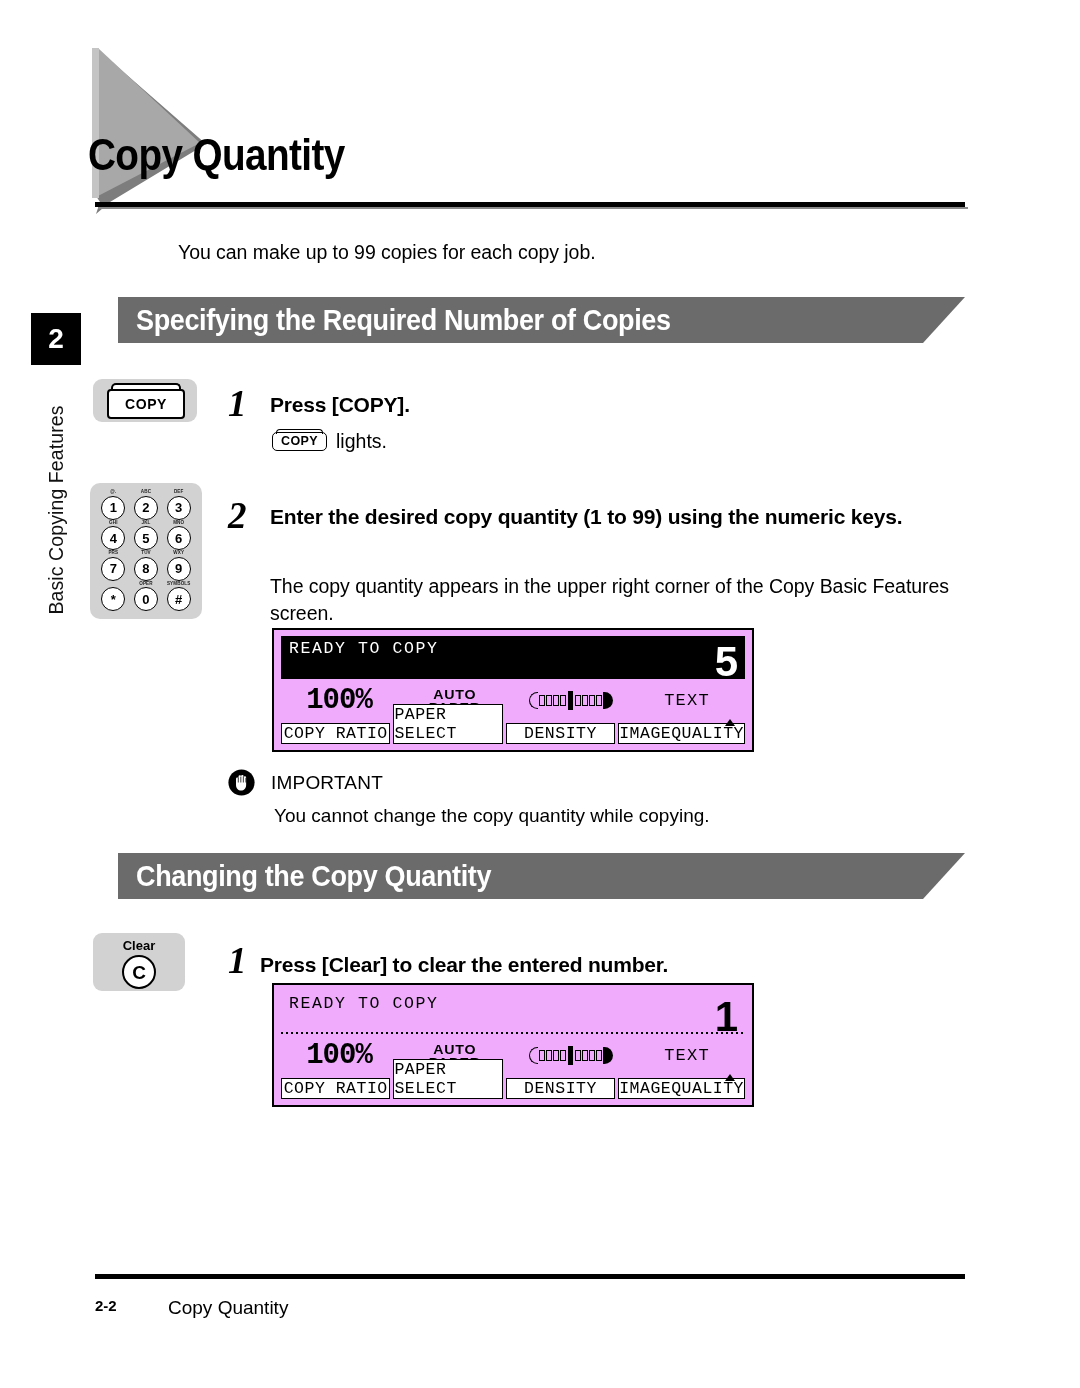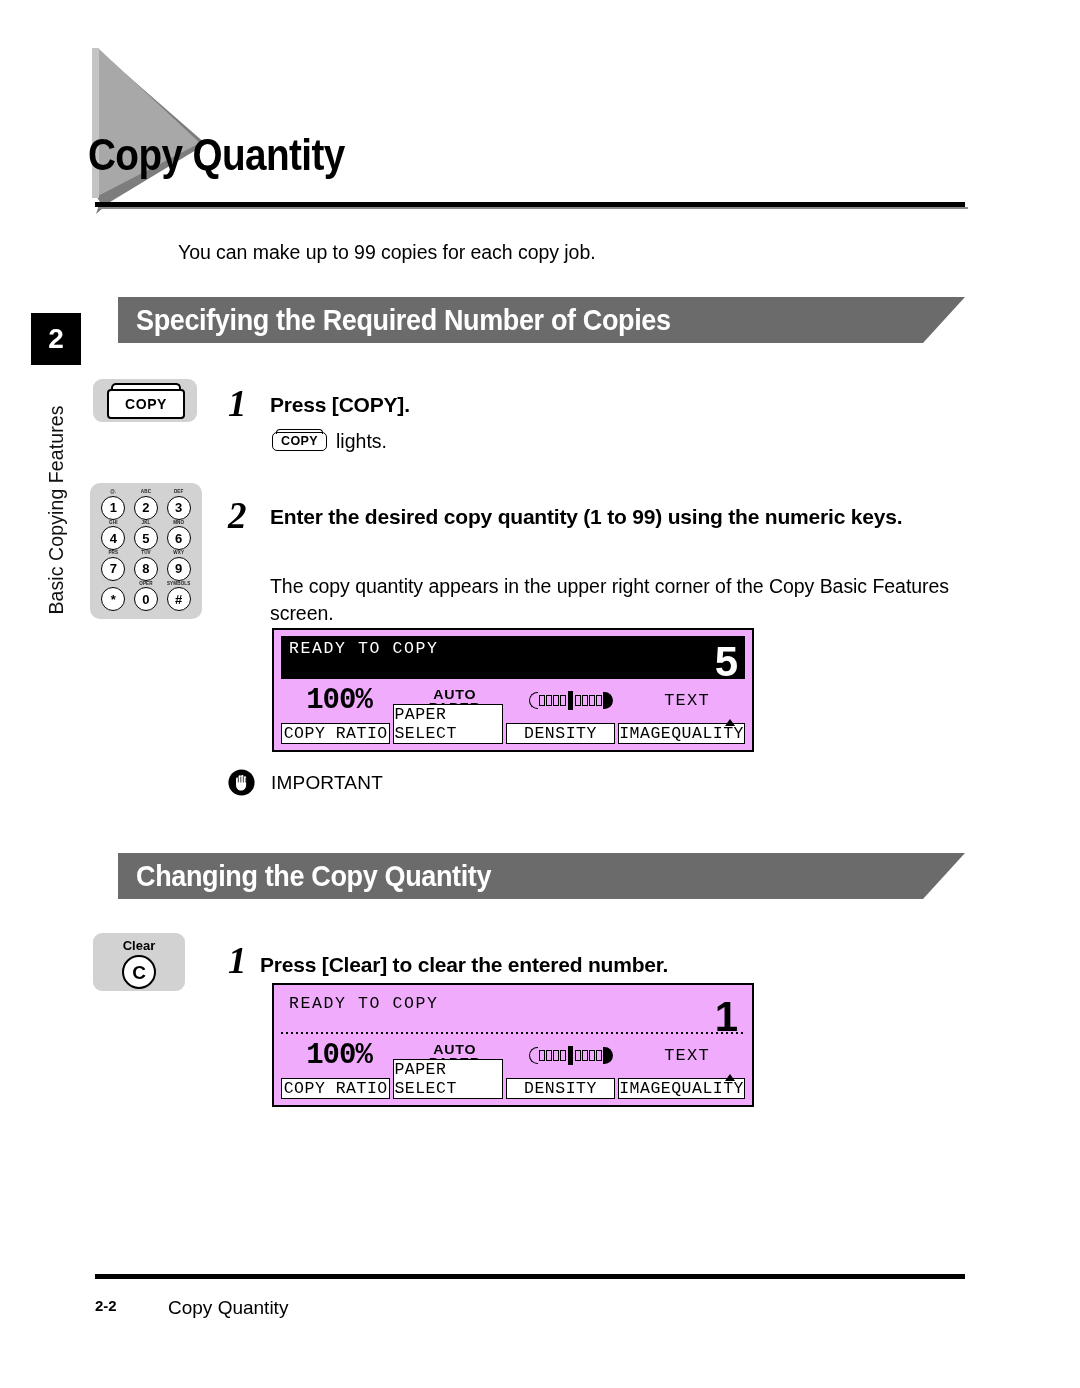--- a/index.html
+++ b/index.html
@@ -595,20 +595,21 @@
 
 <div id="important-note">
   <div class="note-head">
     <svg class="hand-icon" viewBox="0 0 32 32" xmlns="http://www.w3.org/2000/svg">
       <circle cx="16" cy="16" r="15.5" fill="#000"></circle>
       <path d="M9.5 17.5 V11.5 a1.5 1.5 0 0 1 3 0 V9 a1.5 1.5 0 0 1 3 0 V8.5 a1.5 1.5 0 0 1 3 0 V10 a1.5 1.5 0 0 1 3 0 V19 c0 4.2-2.6 6.5-6 6.5 c-3.4 0-6-2.3-6-6.5 z" fill="#fff"></path>
       <path d="M12.2 10.6 v5.4 M15.2 9 v7 M18.2 8.8 v7.2 M21.2 10.4 v5.6" stroke="#000" stroke-width="0.9" fill="none"></path>
     </svg>
     <span class="note-title">IMPORTANT</span>
   </div>
+  <div class="note-body">You cannot change the copy quantity while copying.</div>
 </div>
 
 <div class="section-bar" id="section-bar-2">
   <div class="bar-shape"></div>
   <div class="bar-label">Changing the Copy Quantity</div>
 </div>
 
 <div class="key-illus" id="clear-key-illus">
   <div class="clear-label">Clear</div>
   <div class="clear-circle">C</div>

